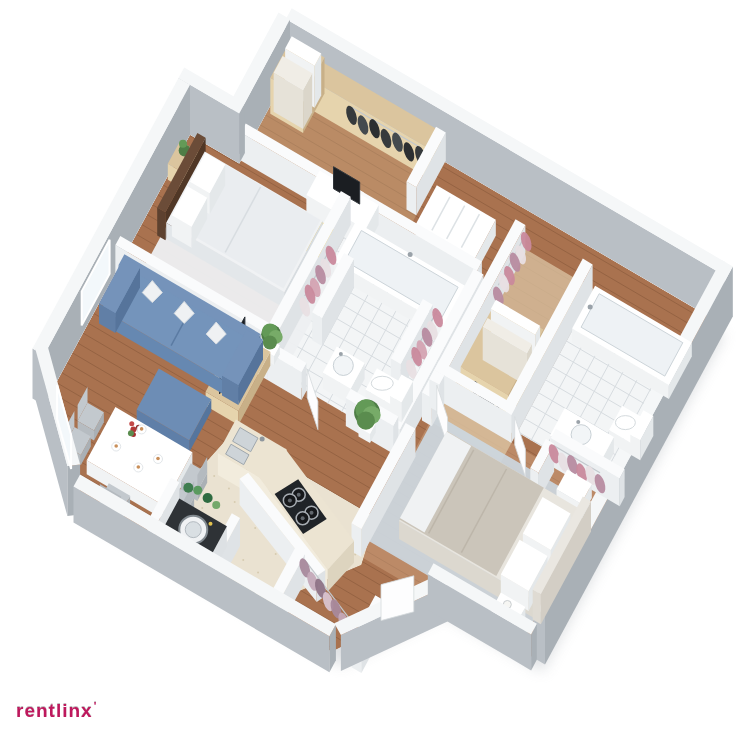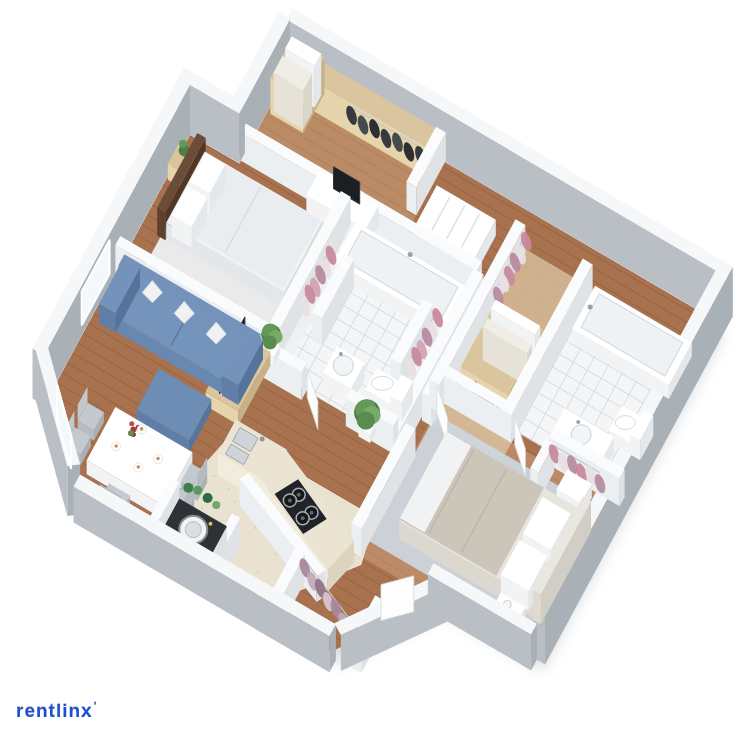--- a/index.html
+++ b/index.html
@@ -1,20 +1,20 @@
 <!DOCTYPE html>
 <html><head>
 <meta charset="utf-8">
 <style>
   html,body{margin:0;padding:0;background:#ffffff;width:750px;height:750px;overflow:hidden;
     font-family:"Liberation Sans", sans-serif;}
   .stage{position:relative;width:750px;height:750px;background:#ffffff;}
   svg{position:absolute;left:0;top:0;}
   .watermark{position:absolute;left:16px;top:700px;font-size:19px;font-weight:bold;
-    letter-spacing:1px;color:#1d4ed8;text-shadow:0 1px 0 #ffffff,0 -1px 0 #c0c0c0;
+    letter-spacing:1px;color:#be185d;text-shadow:0 1px 0 #ffffff,0 -1px 0 #c0c0c0;
     user-select:none;}
   .watermark .tick{font-size:11px;vertical-align:super;margin-left:1px;}
 </style>
 </head>
 <body>
 
 <div class="stage">
   <svg id="scene-svg" viewBox="0 0 750 750" width="750" height="750" xmlns="http://www.w3.org/2000/svg">
       <defs>
         <filter id="blur" x="-20%" y="-20%" width="140%" height="140%">

